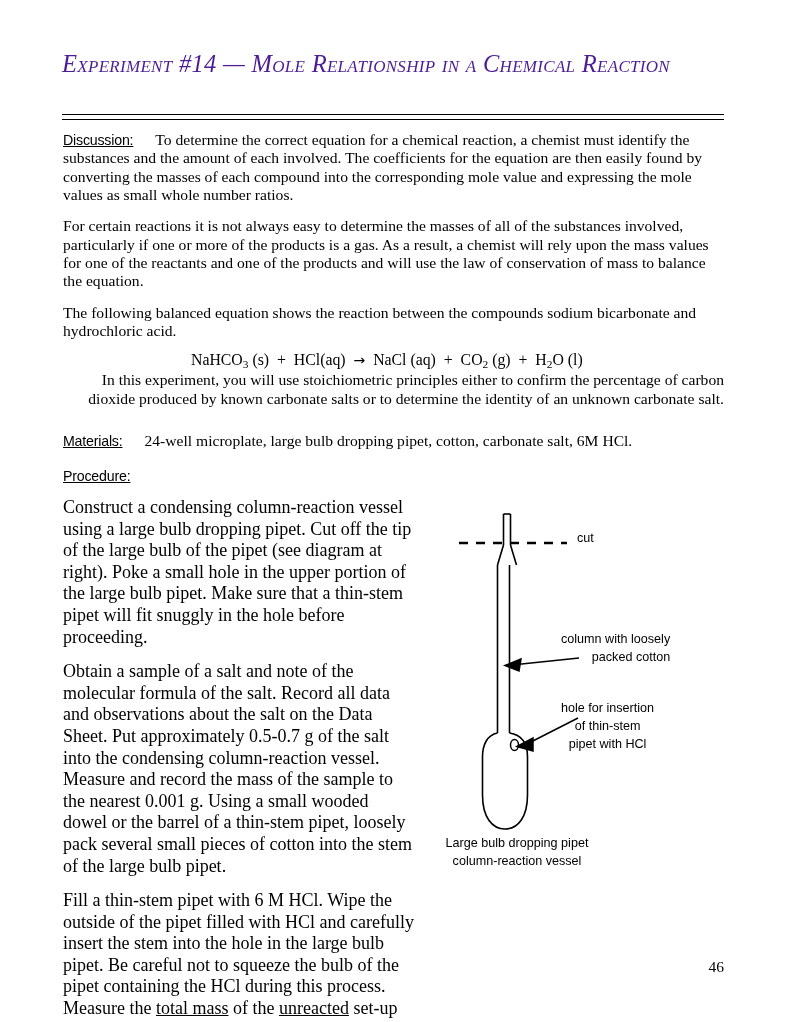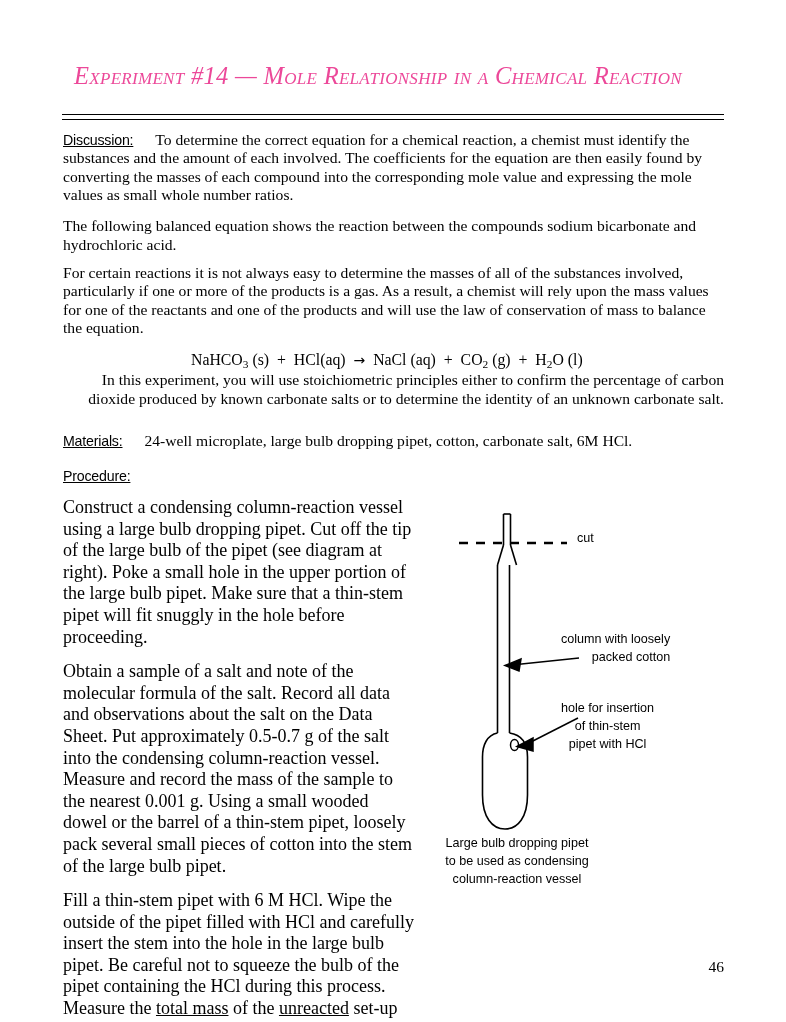--- a/index.html
+++ b/index.html
@@ -26,22 +26,22 @@
     top: 48px;
     width: 660px;
   }
   .doc-title {
     font-family: "Liberation Serif", "DejaVu Serif", serif;
     font-style: italic;
     font-variant: small-caps;
     font-size: 24.5px;
     line-height: 1.30;
     letter-spacing: 0.3px;
-    color: #ec4899;
-    margin: 12px;
+    color: #4c1d95;
+    margin: 0;
     font-weight: normal;
   }
   .title-rule {
     position: absolute;
     left: 62px;
     top: 114px;
     width: 662px;
     height: 4px;
     border-top: 1.6px solid #000;
     border-bottom: 1.6px solid #000;
@@ -132,23 +132,23 @@
     <h1 class="doc-title">Experiment #14 — Mole Relationship in a Chemical Reaction</h1>
   </div>
   <div class="title-rule"></div>
 
   <div class="body-col" style="top:131px;">
 
     <p class="para">
       <span class="section-head">Discussion:</span><span class="head-gap"></span><span>To determine the correct equation for a chemical reaction, a chemist must identify the substances and the amount of each involved.  The coefficients for the equation are then easily found by converting the masses of each compound into the corresponding mole value and expressing the mole values as small whole number ratios.</span>
     </p>
 
+    <p class="para">For certain reactions it is not always easy to determine the masses of all of the substances involved, particularly if one or more of the products is a gas.  As a result, a chemist will rely upon the mass values for one of the reactants and one of the products and will use the law of conservation of mass to balance the equation.</p>
+
     <p class="para" style="margin-bottom:10px;">The following balanced equation shows the reaction between the compounds sodium bicarbonate and hydrochloric acid.</p>
-
-    <p class="para">For certain reactions it is not always easy to determine the masses of all of the substances involved, particularly if one or more of the products is a gas.  As a result, a chemist will rely upon the mass values for one of the reactants and one of the products and will use the law of conservation of mass to balance the equation.</p>
 
     <p class="equation">
       <span>NaHCO</span><sub>3</sub><span> (s)</span>&nbsp;
       <span>+</span>&nbsp;
       <span>HCl(aq)</span>&nbsp;
       <span class="arrow-glyph">→</span>&nbsp;
       <span>NaCl (aq)</span>&nbsp;
       <span>+</span>&nbsp;
       <span>CO</span><sub>2</sub><span> (g)</span>&nbsp;
       <span>+</span>&nbsp;
@@ -223,20 +223,19 @@
     </div>
 
     <div class="dlabel lbl-hole">
       <div>hole for insertion</div>
       <div>of thin-stem</div>
       <div>pipet with HCl</div>
     </div>
 
     <div class="dlabel lbl-cap">
       <div>Large bulb dropping pipet</div>
-      <div>to be used as condensing</div>
       <div>column-reaction  vessel</div>
     </div>
   </div>
 
   <div class="page-num">46</div>
 
 </div>
 
 </body></html>

